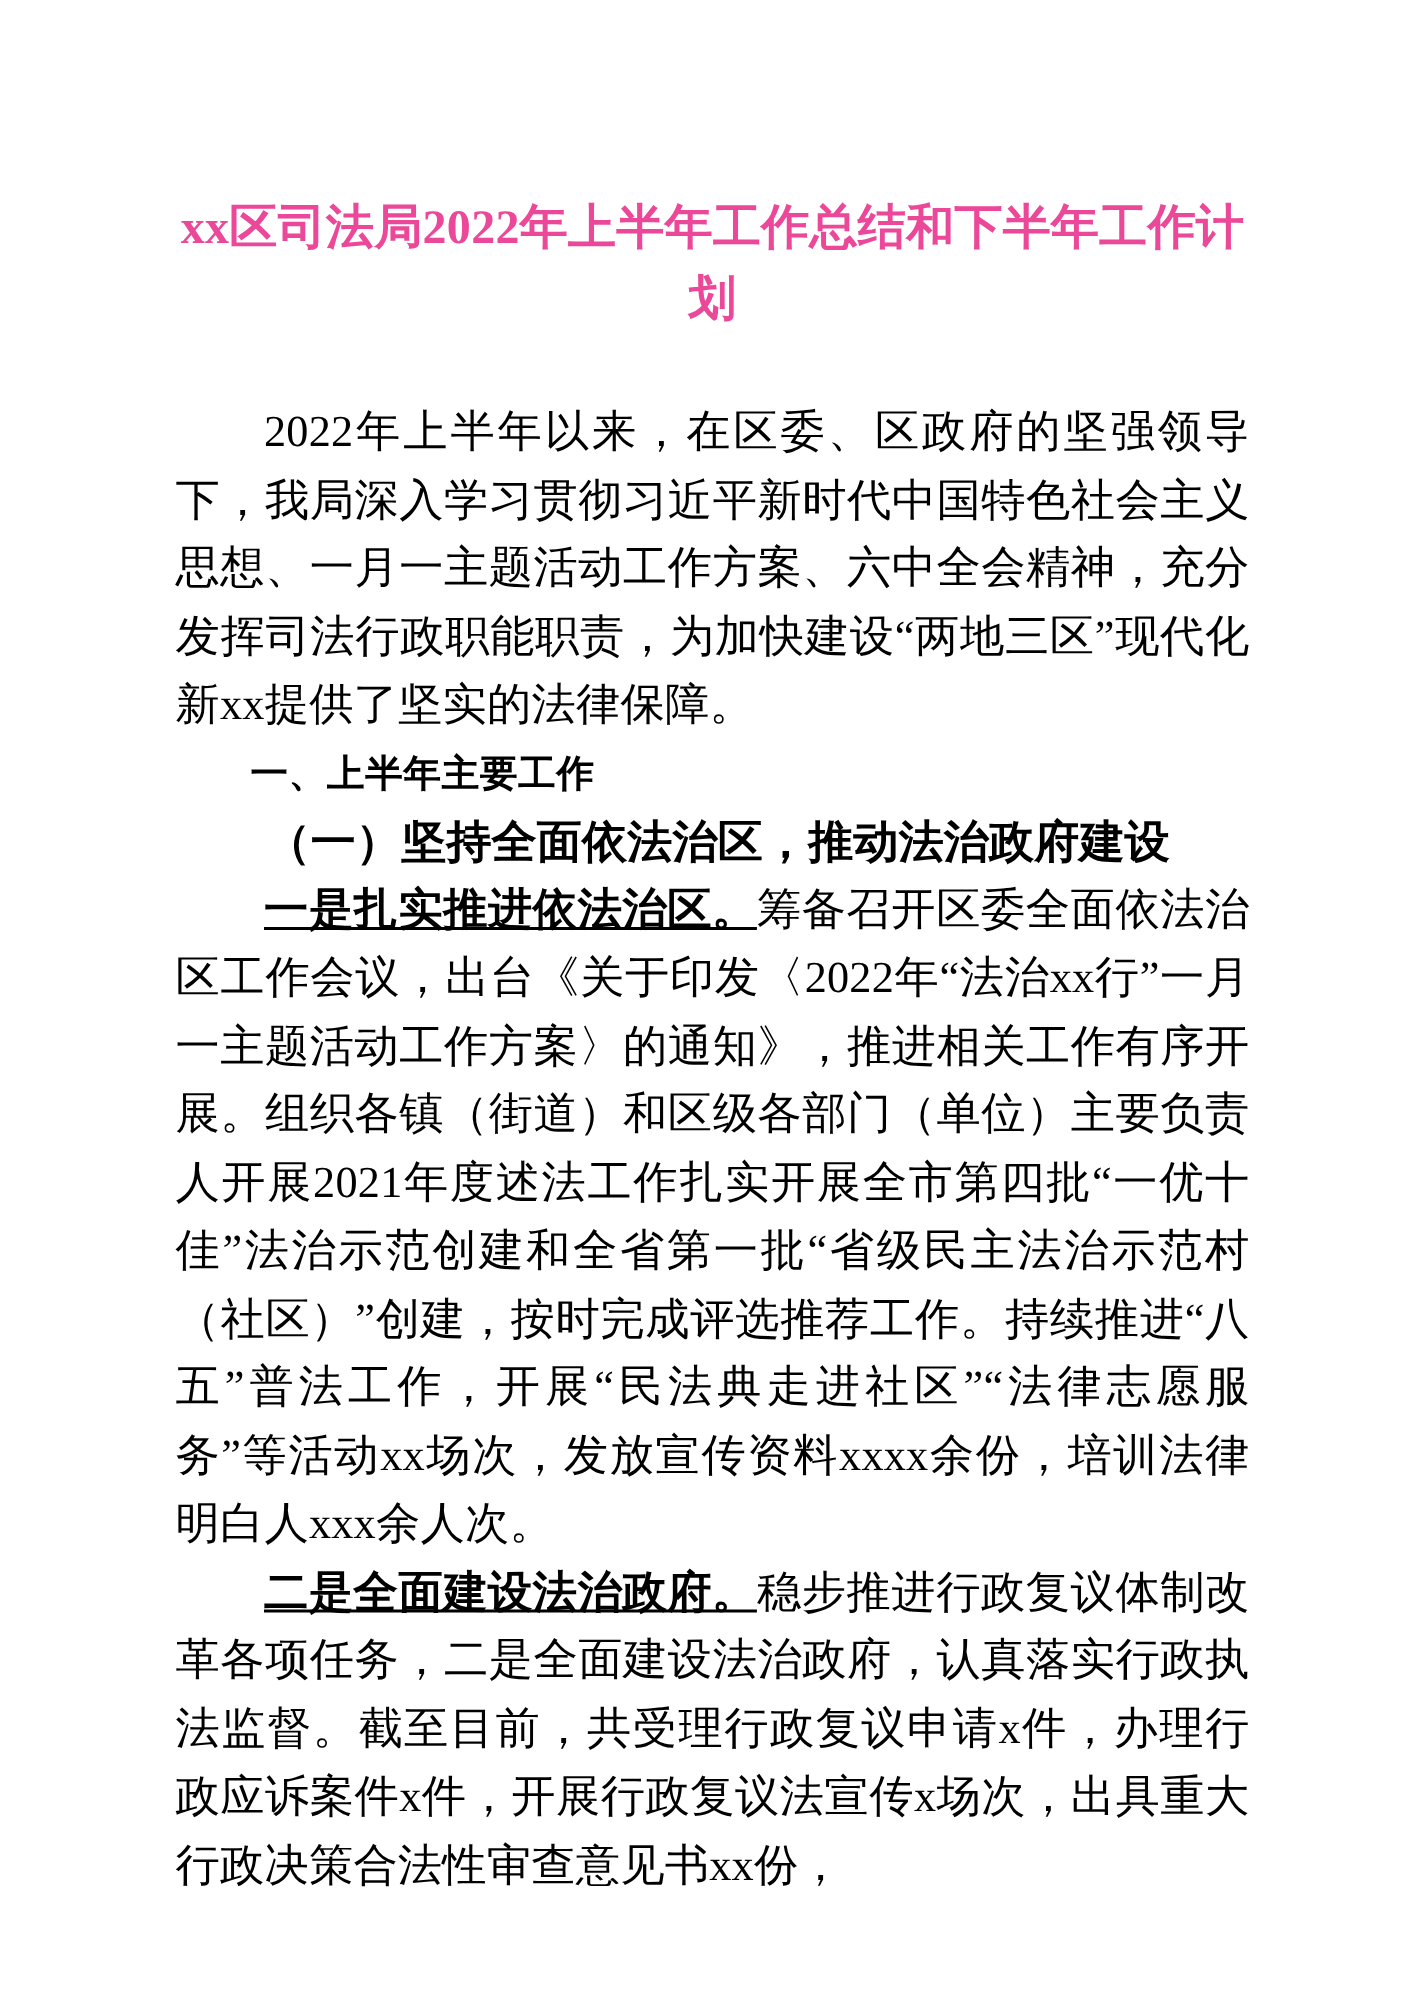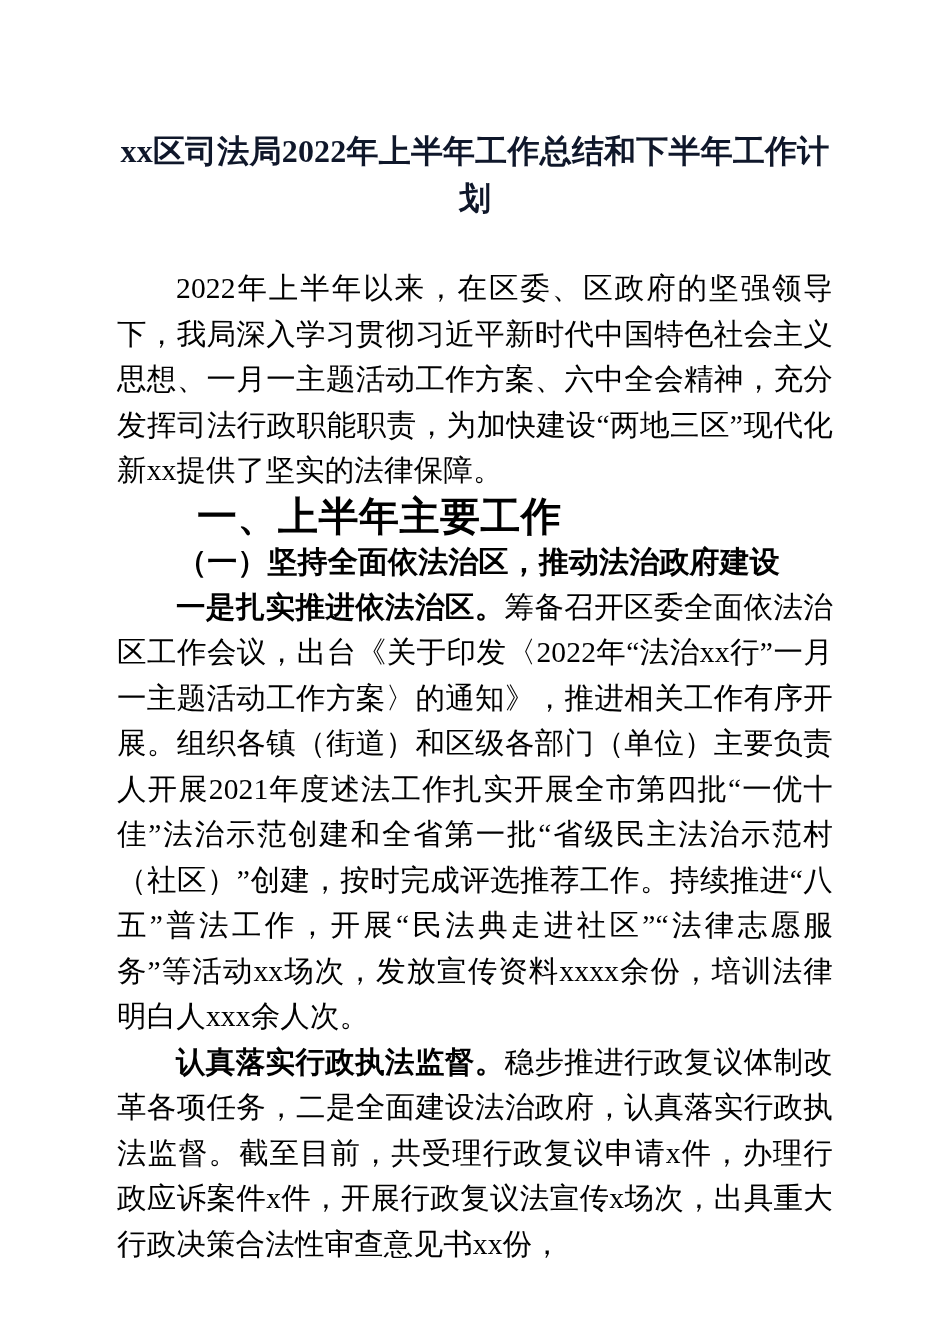--- a/index.html
+++ b/index.html
@@ -35,21 +35,21 @@
   
   .doc-title {
     font-family: "Liberation Serif", "DejaVu Serif", serif;
     font-weight: bold;
     font-size: 32px;
     line-height: 47px;
     text-align: center;
     letter-spacing: 0.2px;
     margin: 0;
     padding-top: 128px;
-    color: #0f172a;
+    color: #ec4899;
   }
 
   
   .body-block {
     margin-top: 44px;
   }
 
   p.para {
     margin: 0;
     font-family: "Liberation Serif", "DejaVu Serif", serif;
@@ -61,21 +61,21 @@
     letter-spacing: 0.15px;
     word-break: break-all;
     color: #000;
   }
 
   
   p.h1 {
     margin: 0;
     font-family: "Liberation Sans", "DejaVu Sans", sans-serif;
     font-weight: bold;
-    font-size: 40px;
+    font-size: 25px;
     line-height: 45.5px;
     text-indent: 2em;
     letter-spacing: 0.5px;
     color: #000;
   }
 
   
   p.h2 {
     margin: 0;
     font-family: "Liberation Serif", "DejaVu Serif", serif;
@@ -83,37 +83,38 @@
     font-size: 30px;
     line-height: 45.5px;
     text-indent: 2em;
     letter-spacing: 0.15px;
     color: #000;
   }
 
   
   .lead {
     font-weight: bold;
+    text-decoration: underline;
   }
 </style>
 </head>
 <body>
 
 <div class="page">
   <div class="content">
 
     <h1 class="doc-title">xx区司法局2022年上半年工作总结和下半年工作计划</h1>
 
     <div class="body-block">
 
       <p class="para">2022年上半年以来，在区委、区政府的坚强领导下，我局深入学习贯彻习近平新时代中国特色社会主义思想、一月一主题活动工作方案、六中全会精神，充分发挥司法行政职能职责，为加快建设“两地三区”现代化新xx提供了坚实的法律保障。</p>
 
       <p class="h1">一、上半年主要工作</p>
 
       <p class="h2">（一）坚持全面依法治区，推动法治政府建设</p>
 
       <p class="para"><span class="lead">一是扎实推进依法治区。</span><span>筹备召开区委全面依法治区工作会议，出台《关于印发〈2022年“法治xx行”一月一主题活动工作方案〉的通知》，推进相关工作有序开展。组织各镇（街道）和区级各部门（单位）主要负责人开展2021年度述法工作扎实开展全市第四批“一优十佳”法治示范创建和全省第一批“省级民主法治示范村（社区）”创建，按时完成评选推荐工作。持续推进“八五”普法工作，开展“民法典走进社区”“法律志愿服务”等活动xx场次，发放宣传资料xxxx余份，培训法律明白人xxx余人次。</span></p>
 
-      <p class="para"><span class="lead">认真落实行政执法监督。</span><span>稳步推进行政复议体制改革各项任务，二是全面建设法治政府，认真落实行政执法监督。截至目前，共受理行政复议申请x件，办理行政应诉案件x件，开展行政复议法宣传x场次，出具重大行政决策合法性审查意见书xx份，</span></p>
+      <p class="para"><span class="lead">二是全面建设法治政府。</span><span>稳步推进行政复议体制改革各项任务，二是全面建设法治政府，认真落实行政执法监督。截至目前，共受理行政复议申请x件，办理行政应诉案件x件，开展行政复议法宣传x场次，出具重大行政决策合法性审查意见书xx份，</span></p>
 
     </div>
   </div>
 </div>
 
 </body></html>

